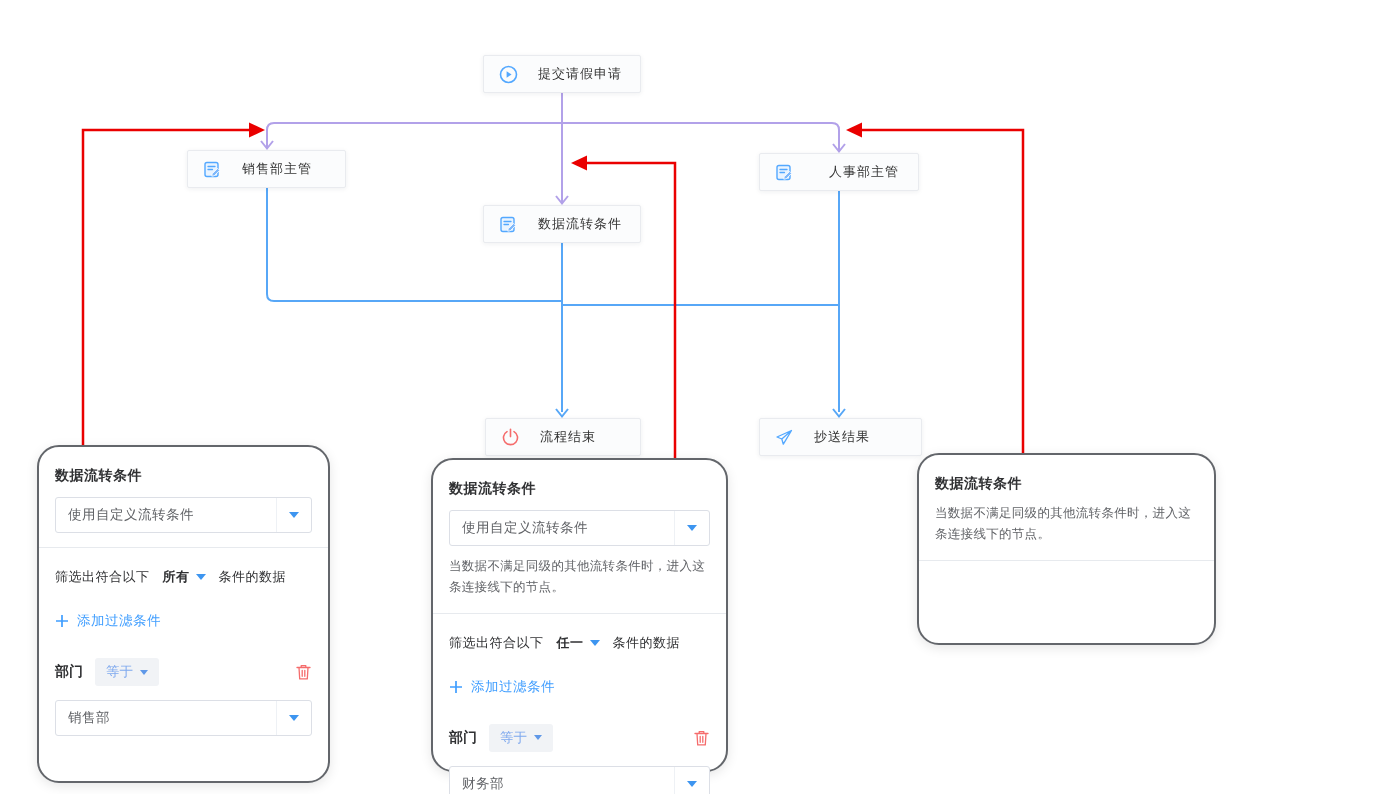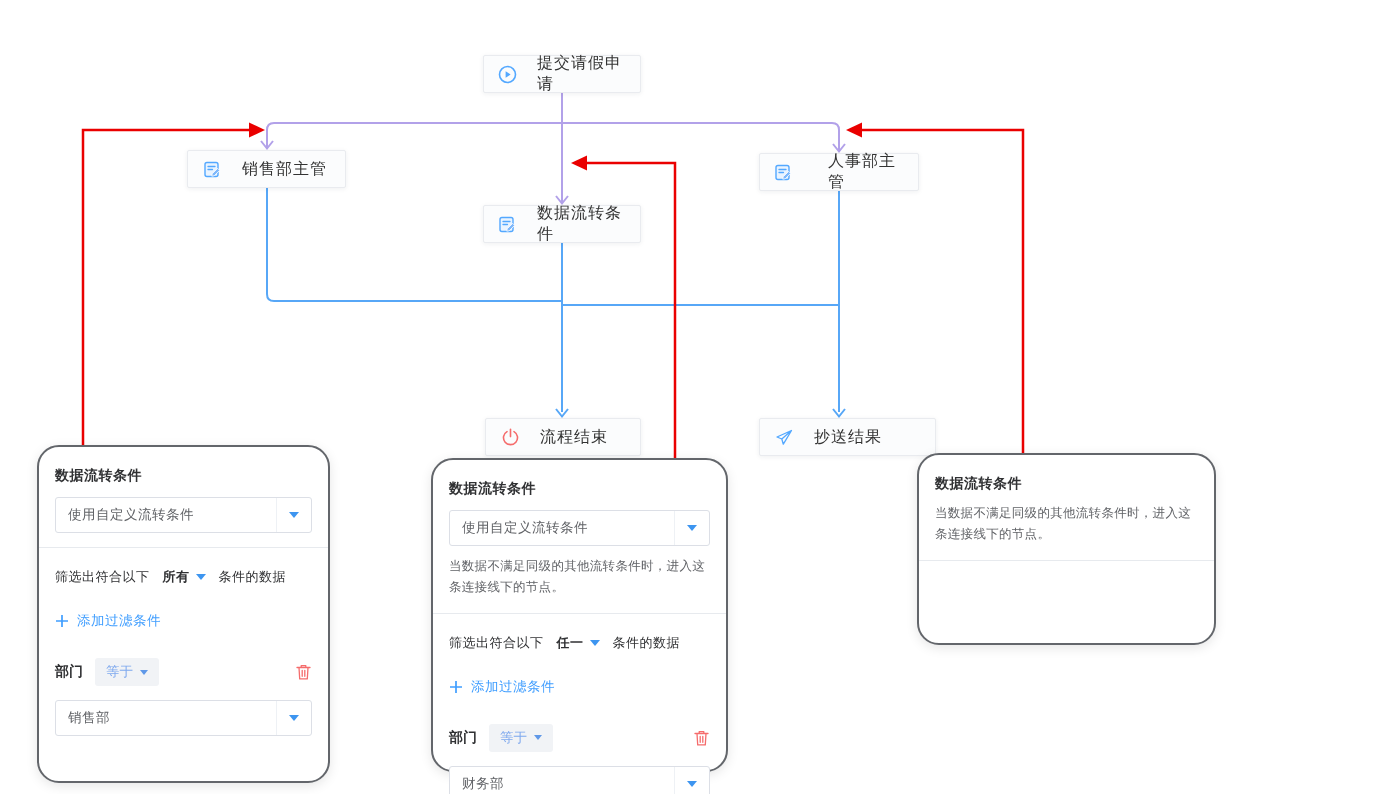--- a/index.html
+++ b/index.html
@@ -3,21 +3,21 @@
 <meta charset="utf-8">
 <style>
   html,body{margin:0;padding:0;background:#fff;}
   body{width:1383px;height:794px;overflow:hidden;font-family:"Liberation Sans","DejaVu Sans",sans-serif;}
   .canvas{position:relative;width:1383px;height:794px;background:#fff;}
   svg.wires{position:absolute;left:0;top:0;width:1383px;height:794px;}
 
   
   .node{position:absolute;height:38px;box-sizing:border-box;background:#fbfcfd;border:1px solid #e9ebef;
         border-radius:2px;display:flex;align-items:center;padding:0 14px;gap:20px;
-        font-size:16px;color:#333;box-shadow:0 1px 5px rgba(31,45,61,.07);}
+        font-size:13px;color:#333;box-shadow:0 1px 5px rgba(31,45,61,.07);}
   .node .nlabel{letter-spacing:1px;}
   .node .nicon{display:flex;align-items:center;justify-content:center;width:20px;height:20px;}
 
   
   .panel{position:absolute;box-sizing:border-box;background:#fff;border:2px solid #63666b;border-radius:22px;
          padding:20px 16px;box-shadow:0 3px 12px rgba(0,0,0,.10);}
   .p-title{font-size:14px;font-weight:700;color:#303133;letter-spacing:.5px;}
   .p-select{margin-top:12px;height:34px;border:1px solid #dcdfe6;border-radius:3px;display:flex;align-items:center;background:#fff;}
   .p-select .val{flex:1;padding-left:12px;font-size:13.5px;color:#606266;letter-spacing:.5px;}
   .p-select .caret-box{width:34px;align-self:stretch;display:flex;align-items:center;justify-content:center;border-left:1px solid #eef1f5;}
@@ -118,21 +118,21 @@
   <div class="node" style="left:485px;top:418px;width:156px;">
     <span class="nicon">
       <svg width="19" height="19" viewBox="0 0 19 19">
           <path d="M6 3.6 A7 7 0 1 0 13 3.6" stroke="#f56c6c" stroke-width="1.6" fill="none" stroke-linecap="round"></path>
           <line x1="9.5" y1="1.4" x2="9.5" y2="8.6" stroke="#f56c6c" stroke-width="1.6" stroke-linecap="round"></line>
         </svg>
     </span>
     <span class="nlabel">流程结束</span>
   </div>
 
-  <div class="node" style="left:759px;top:418px;width:177px;">
+  <div class="node" style="left:759px;top:418px;width:163px;">
     <span class="nicon">
       <svg width="19" height="19" viewBox="0 0 19 19">
           <path d="M16.5 2.5 L2 9 L6.8 11 L8.3 16.2 L10.6 12.4 L16.5 2.5 Z M6.8 11 L16.5 2.5" fill="none" stroke="#53a8ff" stroke-width="1.3" stroke-linejoin="round"></path>
         </svg>
     </span>
     <span class="nlabel">抄送结果</span>
   </div>
 
   <div class="panel" style="left:37px;top:445px;width:293px;height:338px;">
     <div class="p-title">数据流转条件</div>

